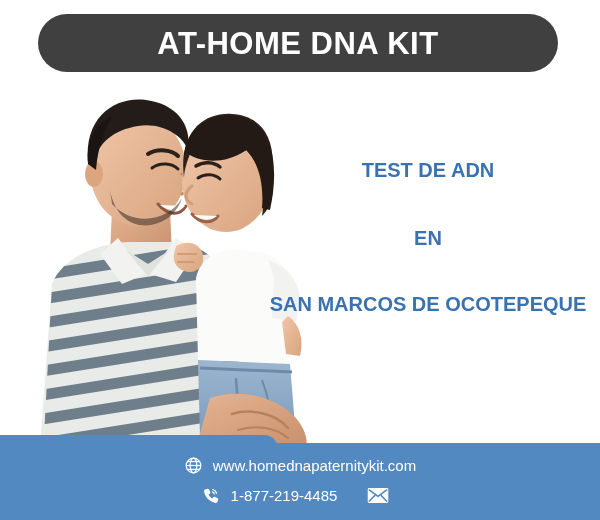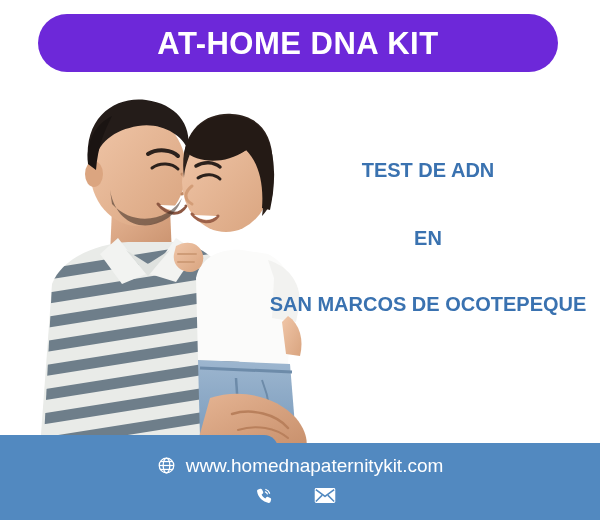--- a/index.html
+++ b/index.html
@@ -21,21 +21,21 @@
     overflow: hidden;
   }
 
   
   .header-banner {
     position: absolute;
     left: 38px;
     top: 14px;
     width: 520px;
     height: 58px;
-    background: #6d28d9;
+    background: #404040;
     border-radius: 29px;
     display: flex;
     align-items: center;
     justify-content: center;
     box-sizing: border-box;
   }
   .header-title {
     color: #ffffff;
     font-family: "Liberation Sans", sans-serif;
     font-weight: bold;
@@ -138,21 +138,21 @@
   }
   .footer-icon {
     display: inline-flex;
     align-items: center;
     justify-content: center;
     margin-right: 10px;
     flex: none;
   }
   .footer-text {
     color: #ffffff;
-    font-size: 19px;
+    font-size: 15px;
     line-height: 1;
   }
   .gap-between { width: 30px; flex: none; }
 </style>
 </head>
 <body>
 
 <div class="poster">
 
   <div class="header-banner">
@@ -291,20 +291,21 @@
 
       <div class="footer-row row-contact">
         <div class="footer-item">
           <span class="footer-icon">
             <svg width="20" height="20" viewBox="0 0 24 24" fill="none">
               <path d="M7.4 3.4 C 8.3 3.1 9.2 3.5 9.6 4.3 L 10.9 7 C 11.3 7.8 11.1 8.7 10.4 9.2 L 9.1 10.2 C 9.9 12.3 11.6 14 13.7 14.9 L 14.7 13.6 C 15.2 12.9 16.1 12.7 16.9 13.1 L 19.6 14.4 C 20.4 14.8 20.8 15.7 20.5 16.6 L 19.8 19 C 19.5 19.9 18.6 20.5 17.6 20.3 C 10.6 19.3 4.7 13.4 3.7 6.4 C 3.5 5.4 4.1 4.5 5 4.2 Z" fill="#ffffff"></path>
               <path d="M14.2 4.2 C 16.4 4.8 18.1 6.5 18.7 8.7" stroke="#ffffff" stroke-width="1.5" fill="none" stroke-linecap="round"></path>
               <path d="M13.6 7.1 C 14.8 7.5 15.7 8.4 16.1 9.6" stroke="#ffffff" stroke-width="1.4" fill="none" stroke-linecap="round"></path>
             </svg>
           </span>
+          <span class="footer-text">1-877-219-4485</span>
         </div>
 
         <span class="gap-between"></span>
 
         <div class="footer-item">
           <span class="footer-icon">
             <svg width="22" height="17" viewBox="0 0 24 18">
               <rect x="0.8" y="0.8" width="22.4" height="16.4" rx="1.6" fill="#ffffff"></rect>
               <path d="M2 2.6 L 12 10 L 22 2.6" fill="none" stroke="#5289c0" stroke-width="1.8" stroke-linejoin="round"></path>
               <path d="M2 15.6 L 9 8.6 M22 15.6 L 15 8.6" fill="none" stroke="#5289c0" stroke-width="1.6"></path>

